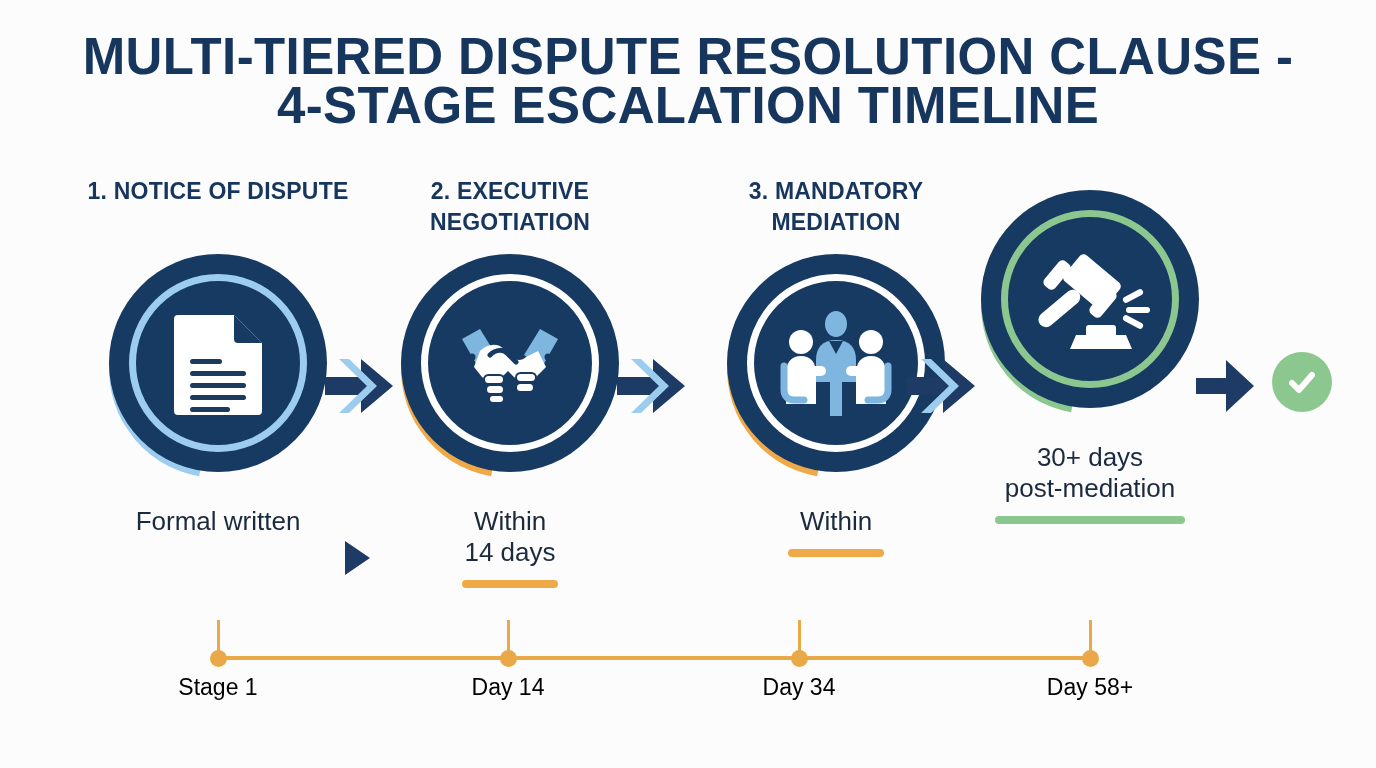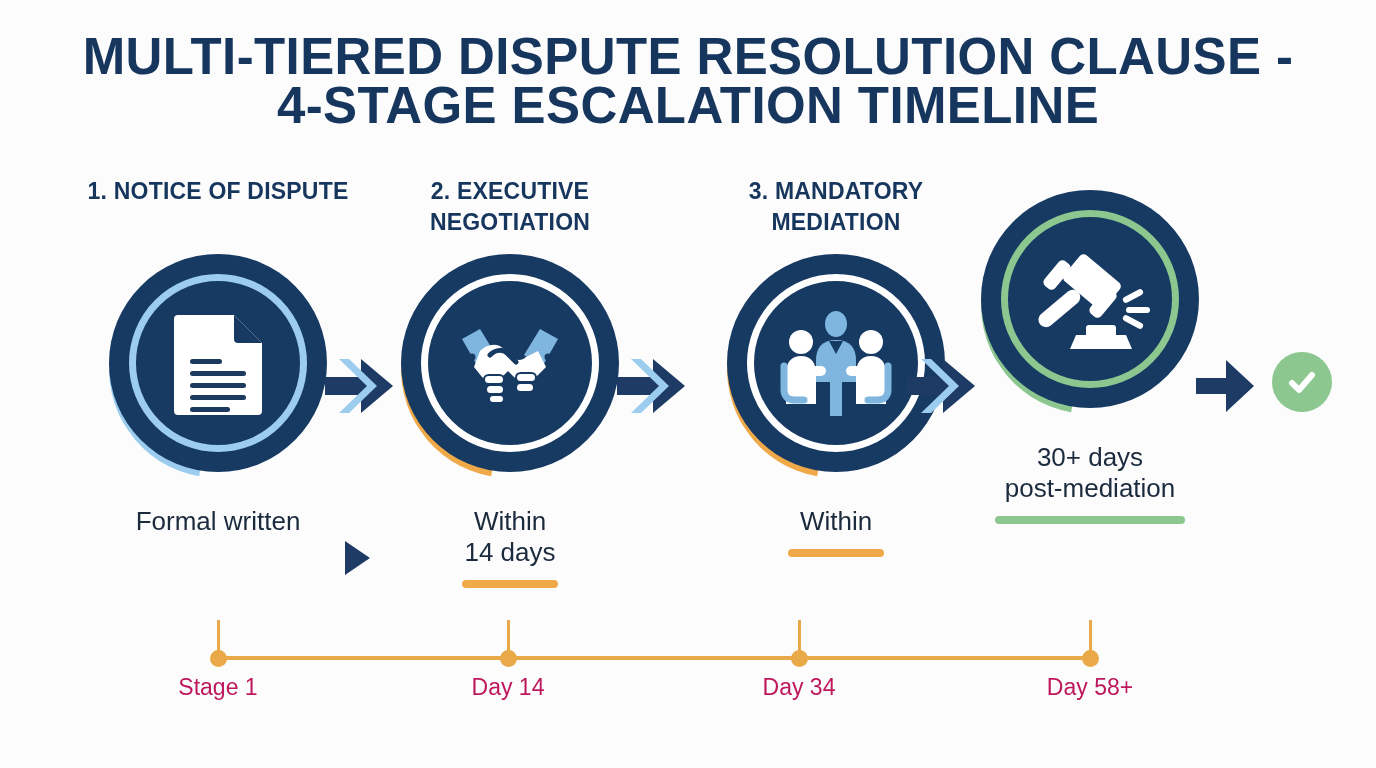--- a/index.html
+++ b/index.html
@@ -202,21 +202,21 @@
     width: 17px;
     height: 17px;
     border-radius: 50%;
     background: #e9a948;
   }
   .tl-label {
     position: absolute;
     top: 52px;
     left: 0;
     width: 200px;
-    color: #be185d;
+    color: #000000;
     font-size: 23px;
     line-height: 30px;
   }
 </style>
 </head>
 <body>
 
 <div class="title-wrap">
   <div class="title-line">MULTI-TIERED DISPUTE RESOLUTION CLAUSE -</div>
   <div class="title-line">4-STAGE ESCALATION TIMELINE</div>

